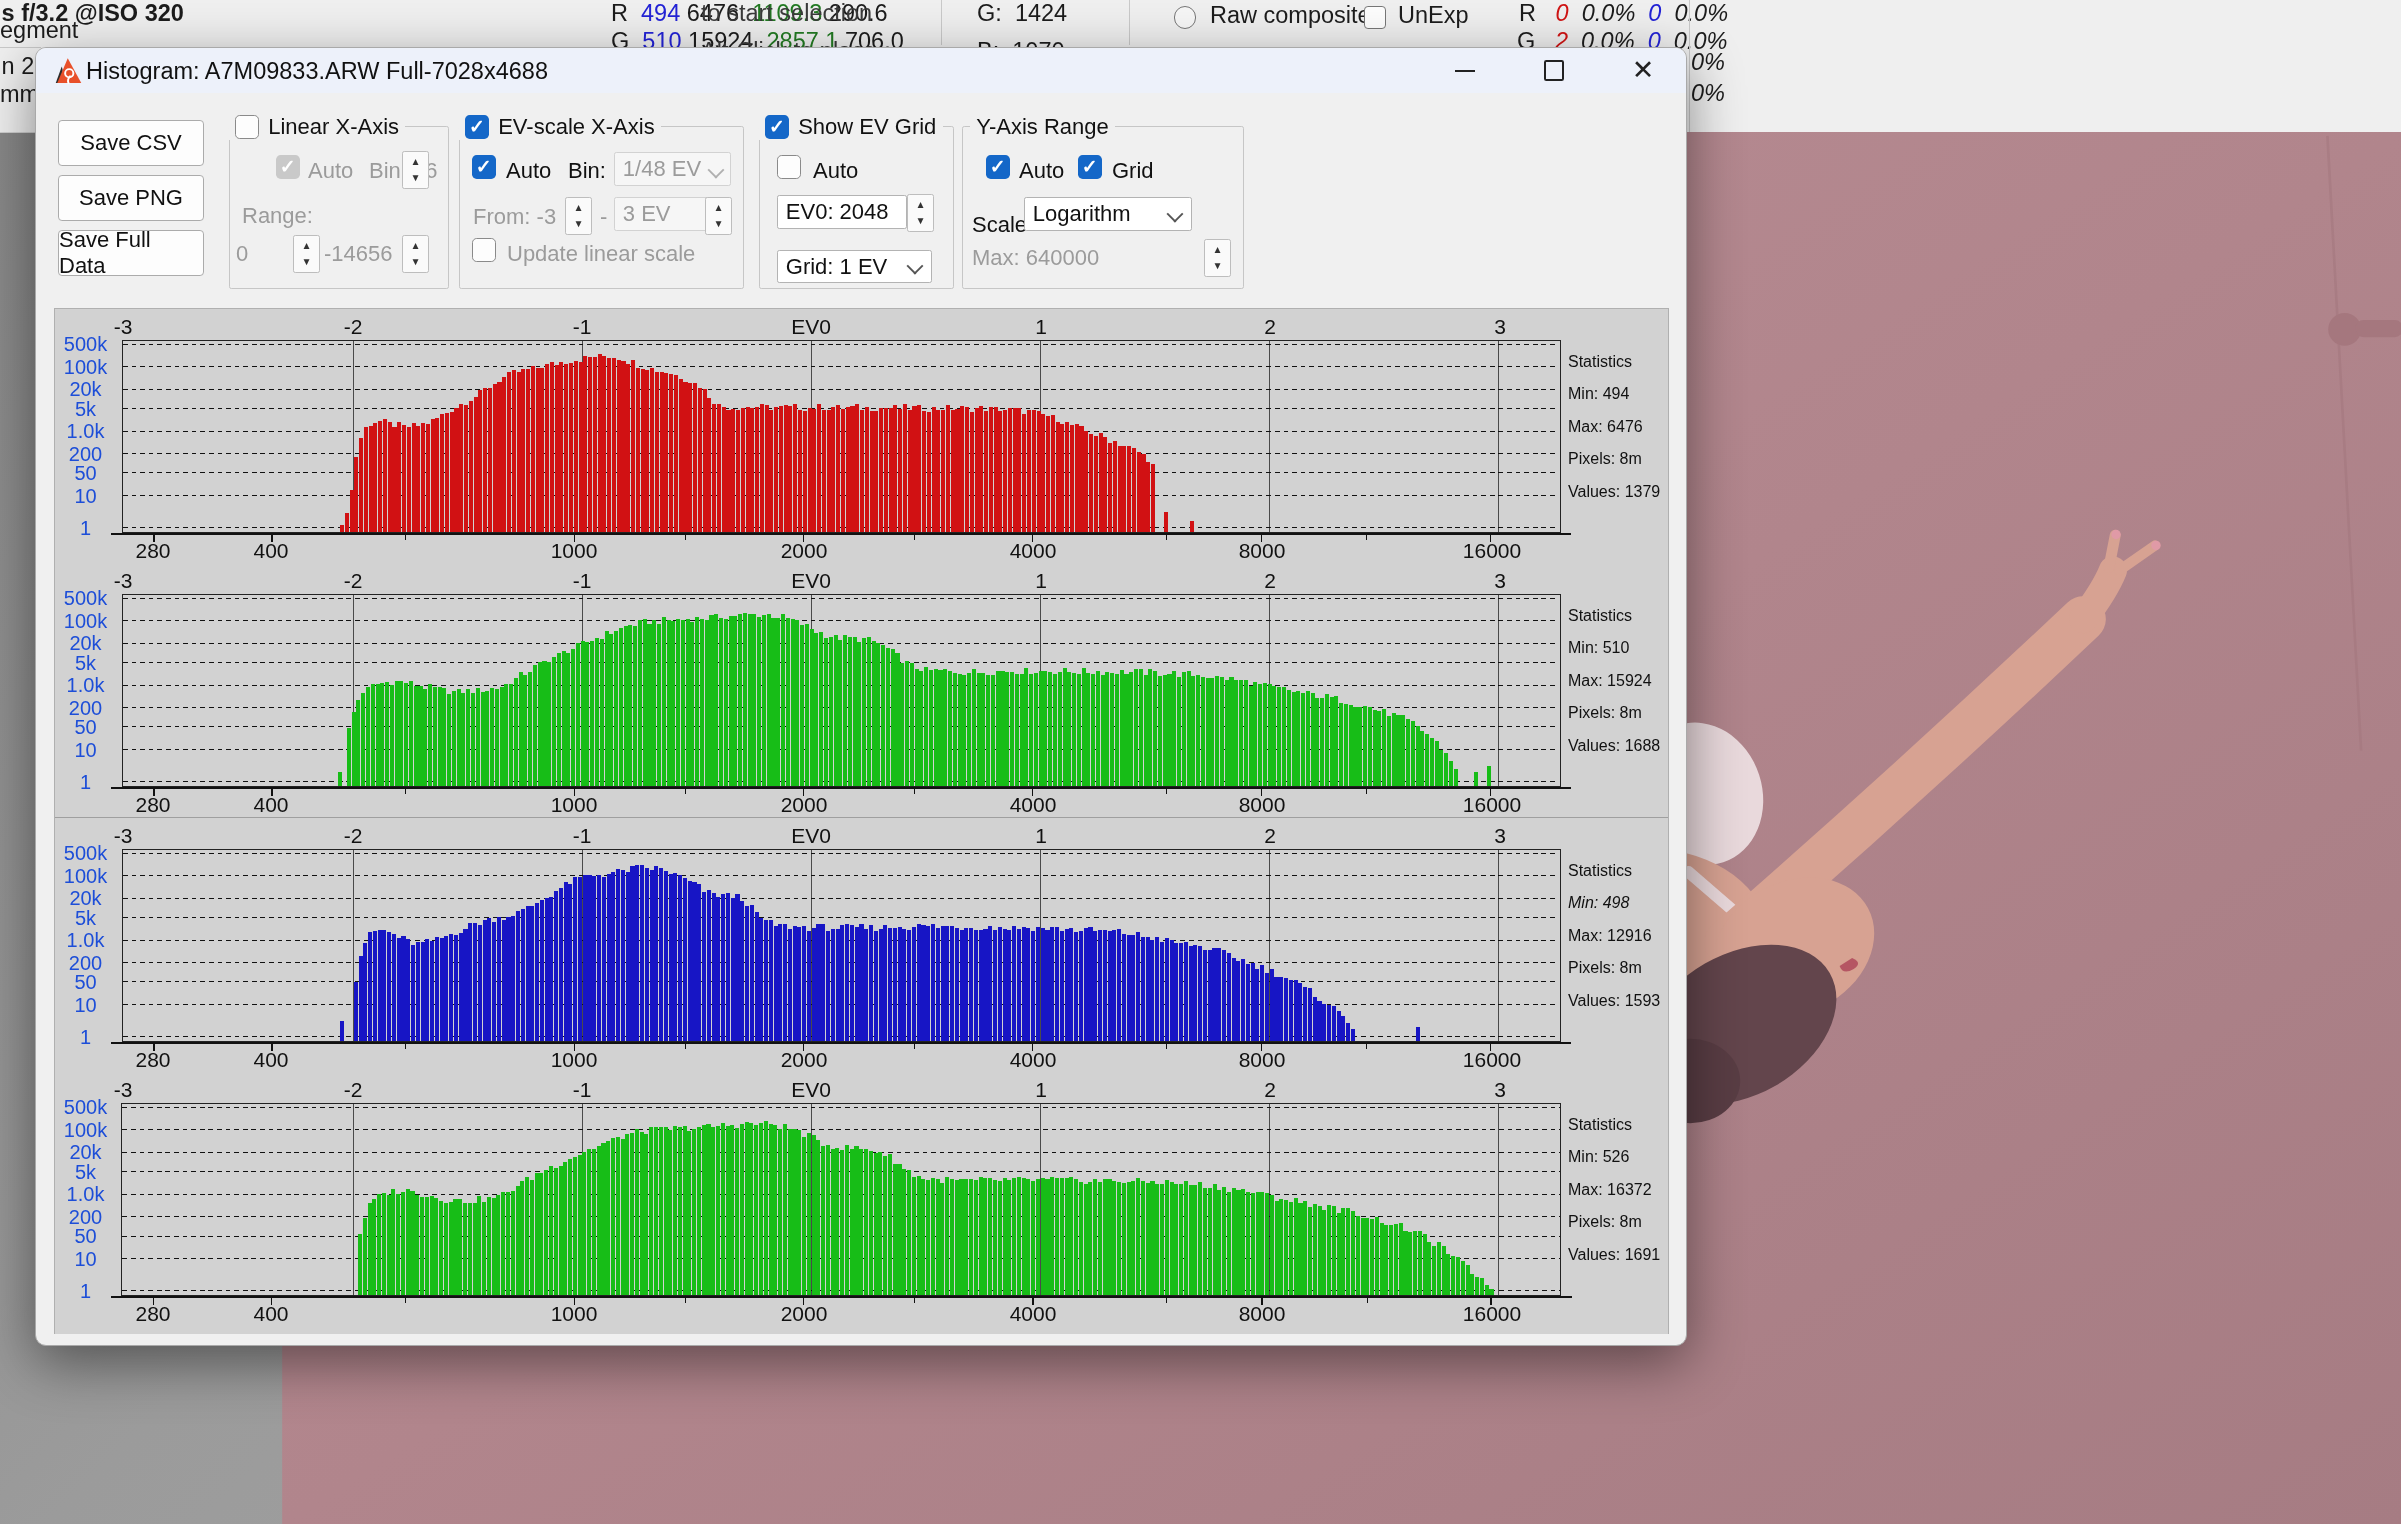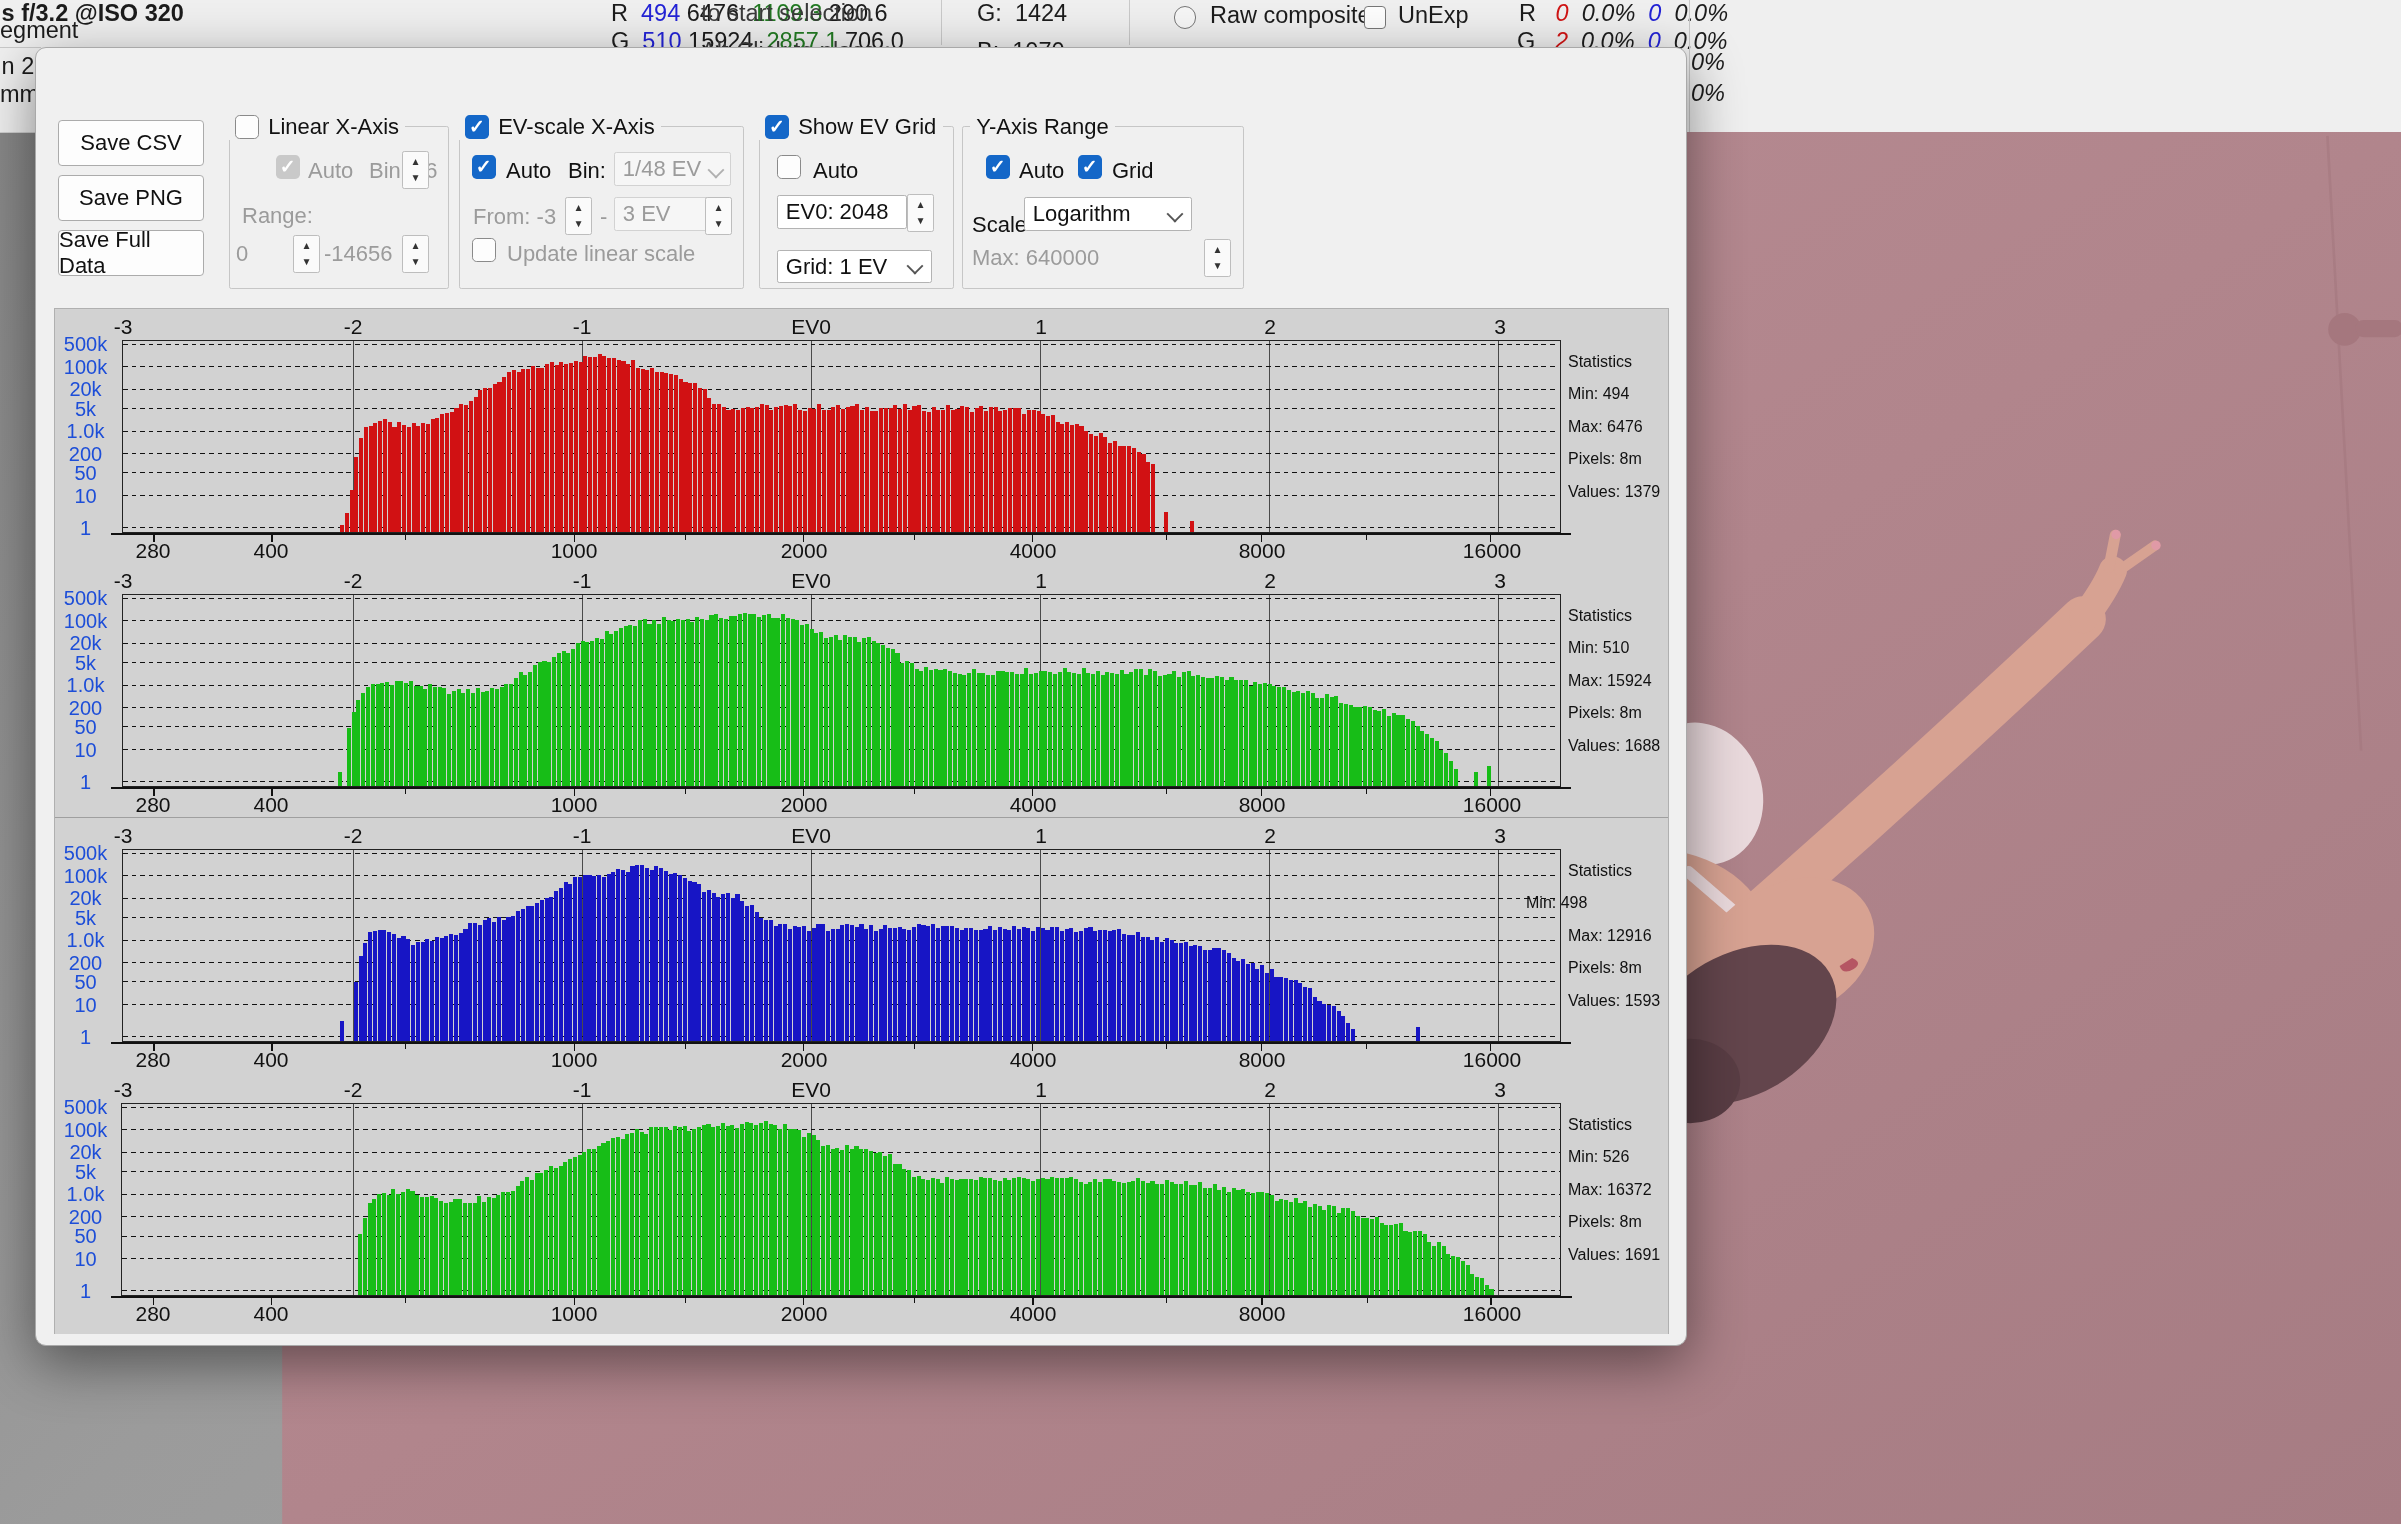--- a/index.html
+++ b/index.html
@@ -148,20 +148,39 @@
 
     <ellipse cx="1930" cy="1042" rx="108" ry="84" fill="#d7a292" transform="rotate(-28 1930 1042)"></ellipse>
     <path d="M2005 1055 q14 6 2 14 q-14 8 -18 -4 Z" fill="#b55663"></path>
     <ellipse cx="1892" cy="1106" rx="20" ry="30" fill="#c4897a" transform="rotate(-25 1892 1106)"></ellipse>
     <ellipse cx="1862" cy="1140" rx="132" ry="90" fill="#63454c" transform="rotate(-30 1862 1140)"></ellipse>
     <ellipse cx="1798" cy="1212" rx="64" ry="54" fill="#593d44"></ellipse>
   </g>
 </svg>
 
 <div id="hist-window" class="abs">
+  <div id="titlebar">
+    <svg width="30" height="30" style="position:absolute;left:15.7px;top:7.8px;" viewBox="0 0 40 40">
+      <path d="M13 14 L19 36 L5 36 Z" fill="#2d2d2d"></path>
+      <path d="M15.5 14 L20.5 36 L11 36 Z" fill="#ffffff"></path>
+      <path d="M21 3 L39 36 L7 36 Z" fill="#e8502a"></path>
+      <circle cx="23" cy="23" r="5.5" fill="none" stroke="#fff" stroke-width="2.6"></circle>
+      <path d="M24 27 q-4 5 -2 9" fill="none" stroke="#fff" stroke-width="2.6" stroke-linecap="round"></path>
+    </svg>
+    <div id="title-text">Histogram: A7M09833.ARW Full-7028x4688</div>
+    <div class="winbtn" style="left:1393px;">
+        <div class="glyph-min"></div>
+      </div>
+    <div class="winbtn" style="left:1482px;">
+        <div class="glyph-max"></div>
+      </div>
+    <div class="winbtn" style="left:1571px;">
+        <div class="glyph-close">✕</div>
+      </div>
+  </div>
 
   <div class="pushbtn" style="left:22px;top:72px;">Save CSV</div>
   <div class="pushbtn" style="left:22px;top:127px;">Save PNG</div>
   <div class="pushbtn" style="left:22px;top:182px;">Save Full Data</div>
 
   <div class="groupbox" style="left:193px;top:78px;width:218px;height:161px;"></div>
   <div class="gb-head" style="left:193px;top:66px;">
     <div class="cb off"></div>
     <span>Linear X-Axis</span>
   </div>
@@ -1043,21 +1062,21 @@
         <div class="y-lbl" style="left: 0px; top: 187px;">10</div>
         <div class="y-lbl" style="left: 0px; top: 219px;">1</div>
         <div class="x-lbl" style="left: 98px; top: 230px;">280</div>
         <div class="x-lbl" style="left: 216px; top: 230px;">400</div>
         <div class="x-lbl" style="left: 519px; top: 230px;">1000</div>
         <div class="x-lbl" style="left: 749px; top: 230px;">2000</div>
         <div class="x-lbl" style="left: 978px; top: 230px;">4000</div>
         <div class="x-lbl" style="left: 1207px; top: 230px;">8000</div>
         <div class="x-lbl" style="left: 1437px; top: 230px;">16000</div>
         <div class="stat-line" style="left: 1513px; top: 44px;">Statistics</div>
-        <div class="stat-line" style="left: 1471px; top: 76px;">Min: 498</div>
+        <div class="stat-line" style="left: 1513px; top: 76px; font-style: italic;">Min: 498</div>
         <div class="stat-line" style="left: 1513px; top: 109px;">Max: 12916</div>
         <div class="stat-line" style="left: 1513px; top: 141px;">Pixels: 8m</div>
         <div class="stat-line" style="left: 1513px; top: 174px;">Values: 1593</div>
       </div>
       <div class="panel" style="top: 763px; height: 262px;">
         <svg width="1613" height="262" viewBox="0 0 2060 335" style="position:absolute;left:0;top:0;" shape-rendering="crispEdges">
           <line x1="380" y1="40" x2="380" y2="286" stroke="#4a4a4a" stroke-width="1.4"></line>
           <line x1="673" y1="40" x2="673" y2="286" stroke="#4a4a4a" stroke-width="1.4"></line>
           <line x1="966" y1="40" x2="966" y2="286" stroke="#4a4a4a" stroke-width="1.4"></line>
           <line x1="1259" y1="40" x2="1259" y2="286" stroke="#4a4a4a" stroke-width="1.4"></line>

